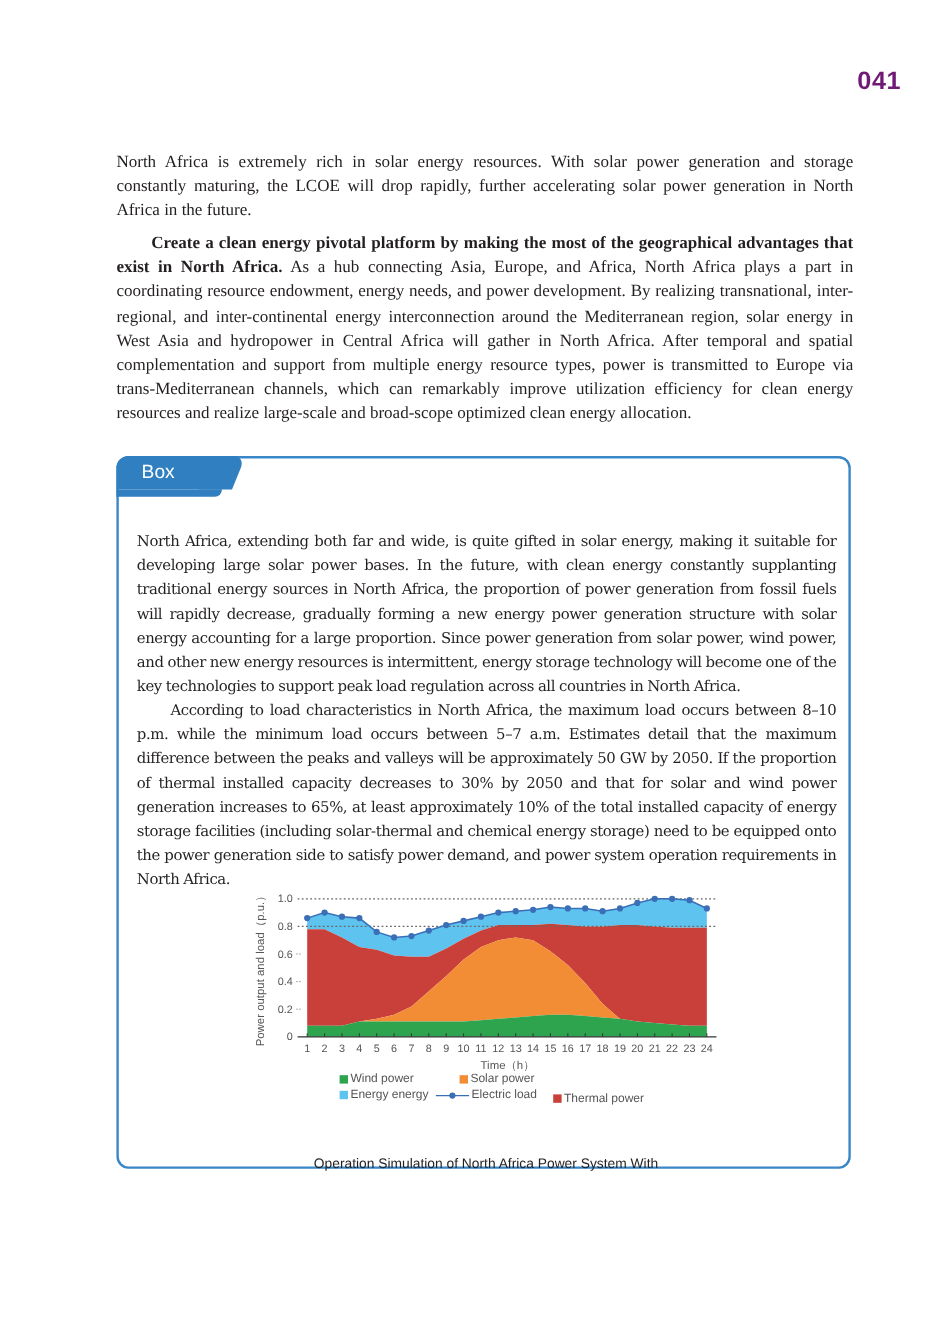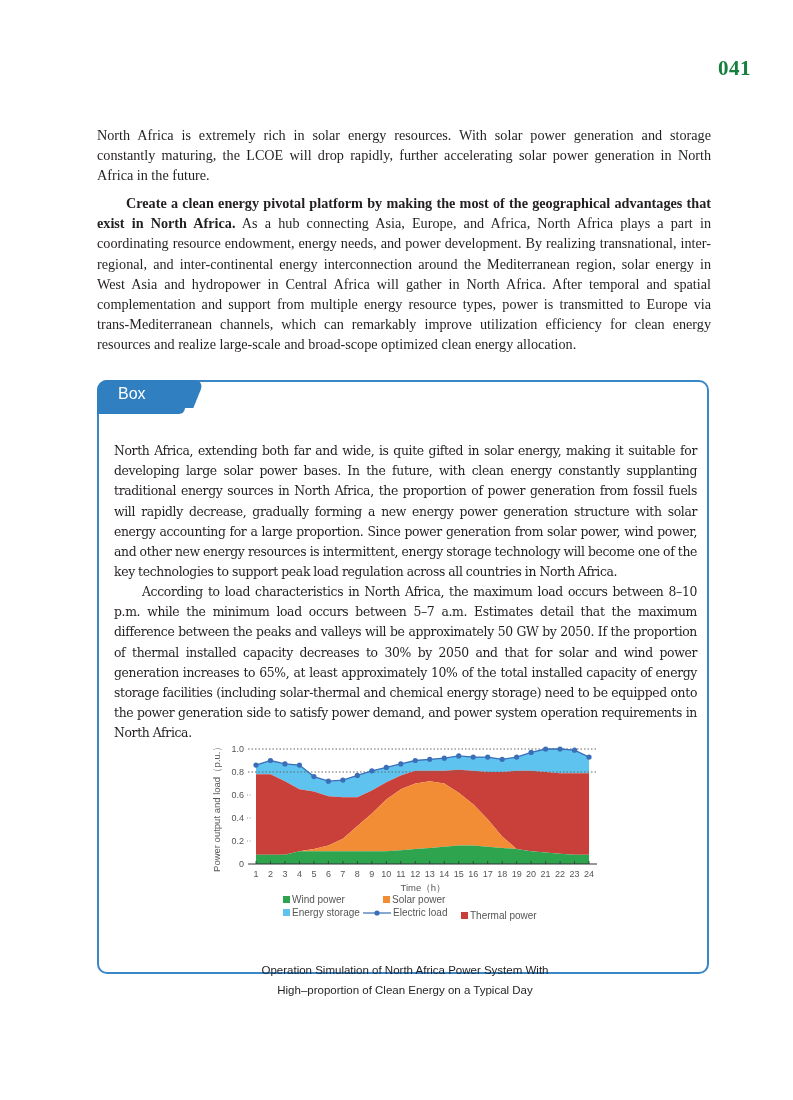--- a/index.html
+++ b/index.html
@@ -1,22 +1,22 @@
 <!DOCTYPE html>
 <html><head>
 <meta charset="utf-8">
 <style>
   * { box-sizing: border-box; margin: 0; padding: 0; }
   html, body { width: 793px; height: 1100px; background: #ffffff; }
   body { position: relative; font-family: "Liberation Serif", serif; color: #231f20; overflow: hidden; }
 
   .page-number {
     position: absolute; top: 56px; right: 42px;
-    font-family: Liberation Serif, serif; font-weight: bold;
-    font-size: 21px; color: #15803d; letter-spacing: 0.5px;
+    font-family: Liberation Sans, sans-serif; font-weight: bold;
+    font-size: 21px; color: #701a75; letter-spacing: 0.5px;
   }
 
   .body-text {
     position: absolute; left: 97px; width: 614px;
     font-size: 14.2px; line-height: 20.2px; text-align: justify;
   }
   .p1 { top: 125px; }
   .p2 { top: 193px; text-indent: 29px; }
   .p2 b { font-weight: bold; }
 
@@ -192,27 +192,26 @@
   <div class="legend" style="left:268px; top:512px;padding-left:16px;">
     <span class="swatch" style="background:#f28c35"></span>
     <span>Solar power</span>
   </div>
   <div class="legend" style="left:362px; top:528px;">
     <span class="swatch" style="background:#c9403a"></span>
     <span>Thermal power</span>
   </div>
   <div class="legend" style="left:184px; top:525px;">
     <span class="swatch" style="background:#5ec3ef"></span>
-    <span>Energy storage</span>
+    <span>Energy energy</span>
   </div>
   <div class="legend" style="left:264px; top:525px;">
     <svg width="28" height="8">
         <line x1="0" y1="4" x2="28" y2="4" stroke="#3a6fb8" stroke-width="1.2"></line>
         <circle cx="14" cy="4" r="2.6" fill="#3a6fb8"></circle>
       </svg>
     <span>Electric load</span>
   </div>
 
   <div class="caption" style="top:542px;margin-top:36px;">
     <div>Operation Simulation of North Africa Power System With</div>
-    <div>High–proportion of Clean Energy on a Typical Day</div>
   </div>
 </div>
 
 </body></html>

